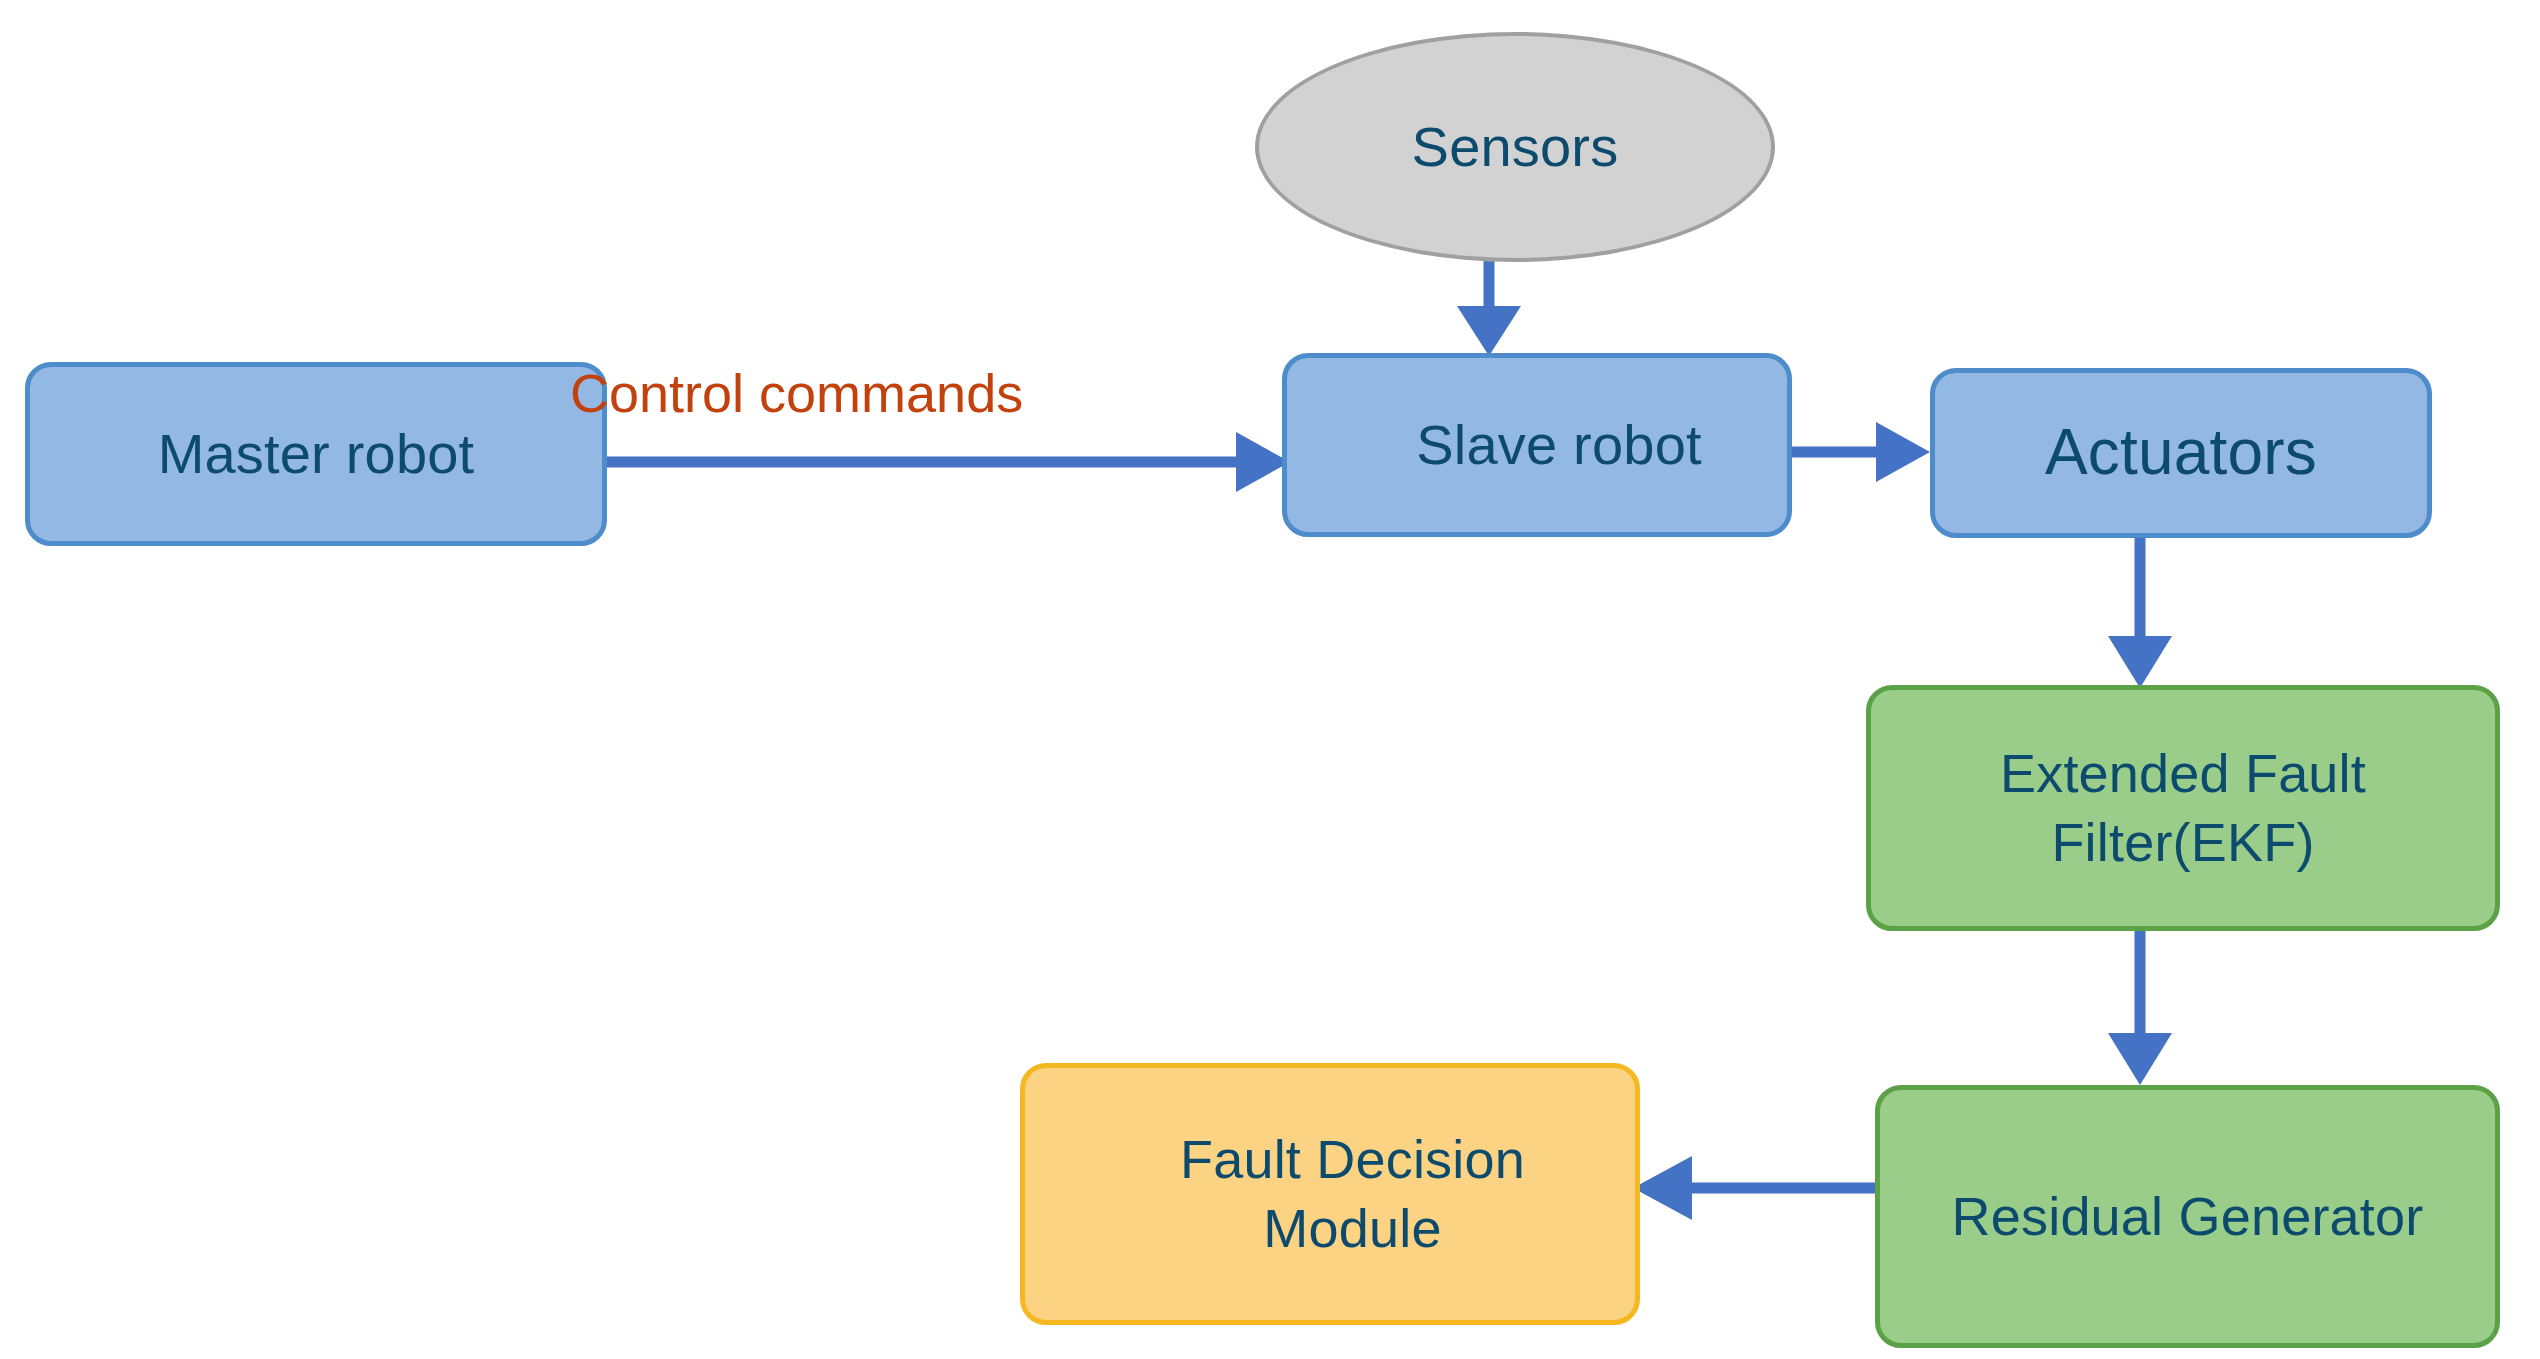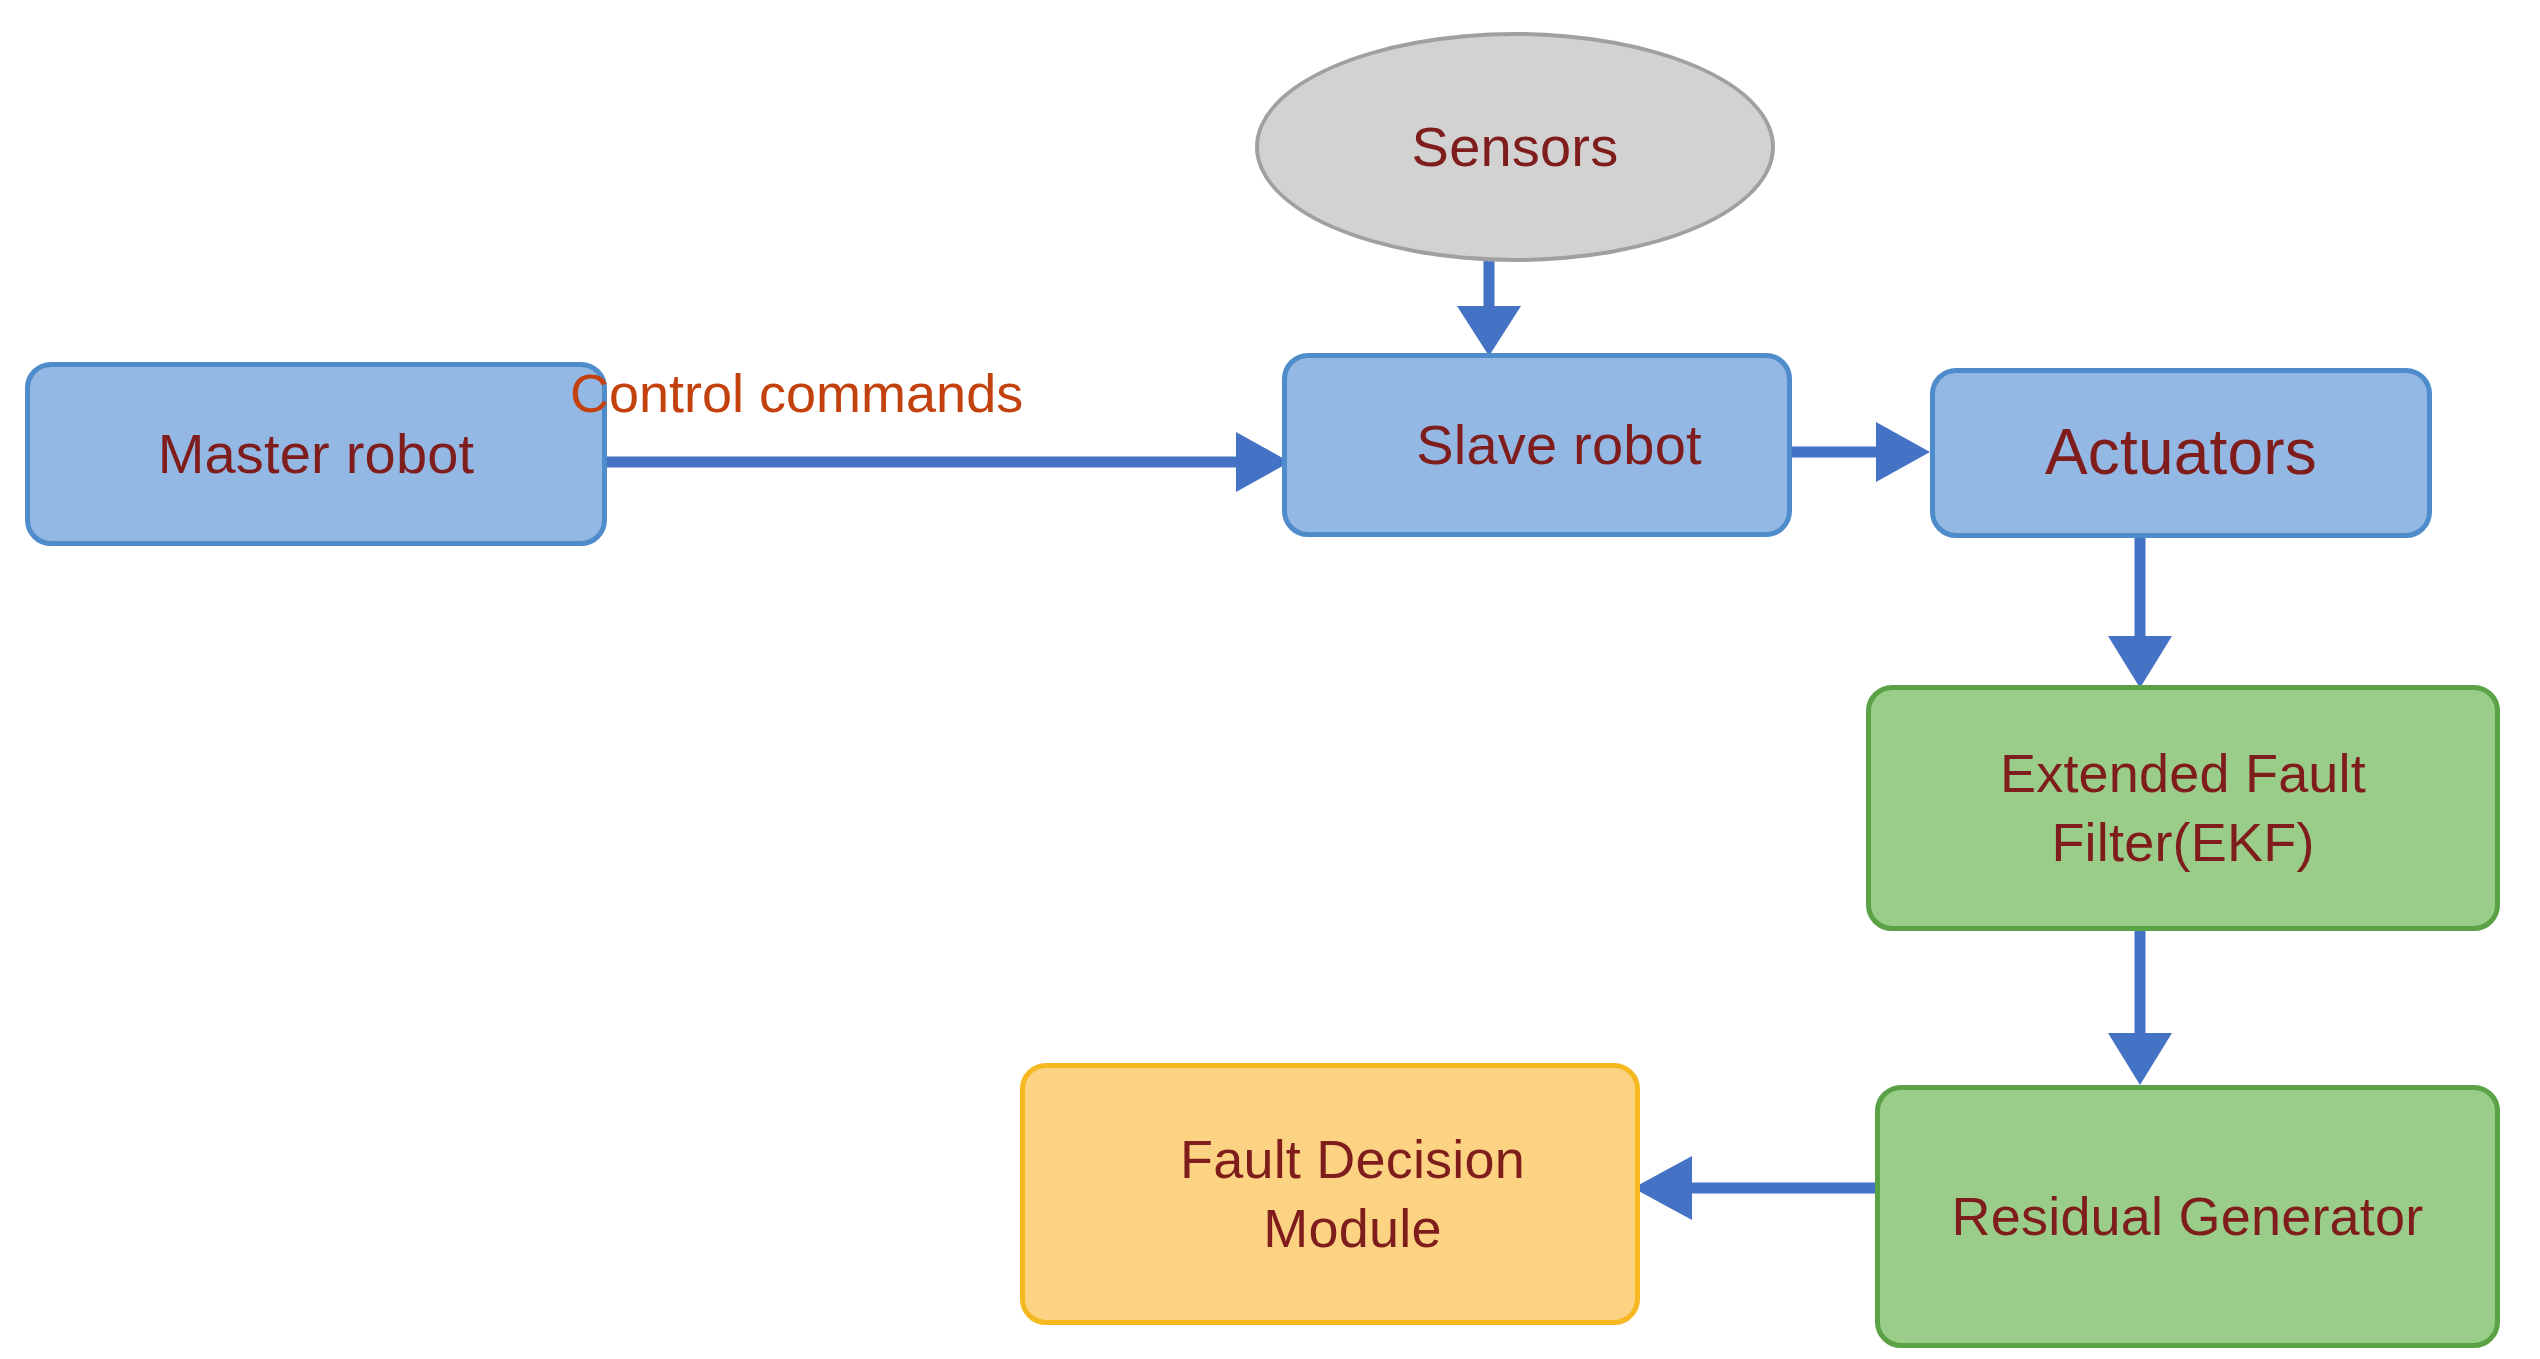--- a/index.html
+++ b/index.html
@@ -15,21 +15,21 @@
     overflow: hidden;
     font-family: "Liberation Sans", sans-serif;
   }
   .node {
     position: absolute;
     box-sizing: border-box;
     display: flex;
     align-items: center;
     justify-content: center;
     text-align: center;
-    color: #7f1d1d;
+    color: #0c4a6e;
     line-height: 1.28;
     letter-spacing: 0.2px;
   }
   .node-label {
     display: block;
     width: 100%;
     padding: 0 14px;
     box-sizing: border-box;
   }
 

